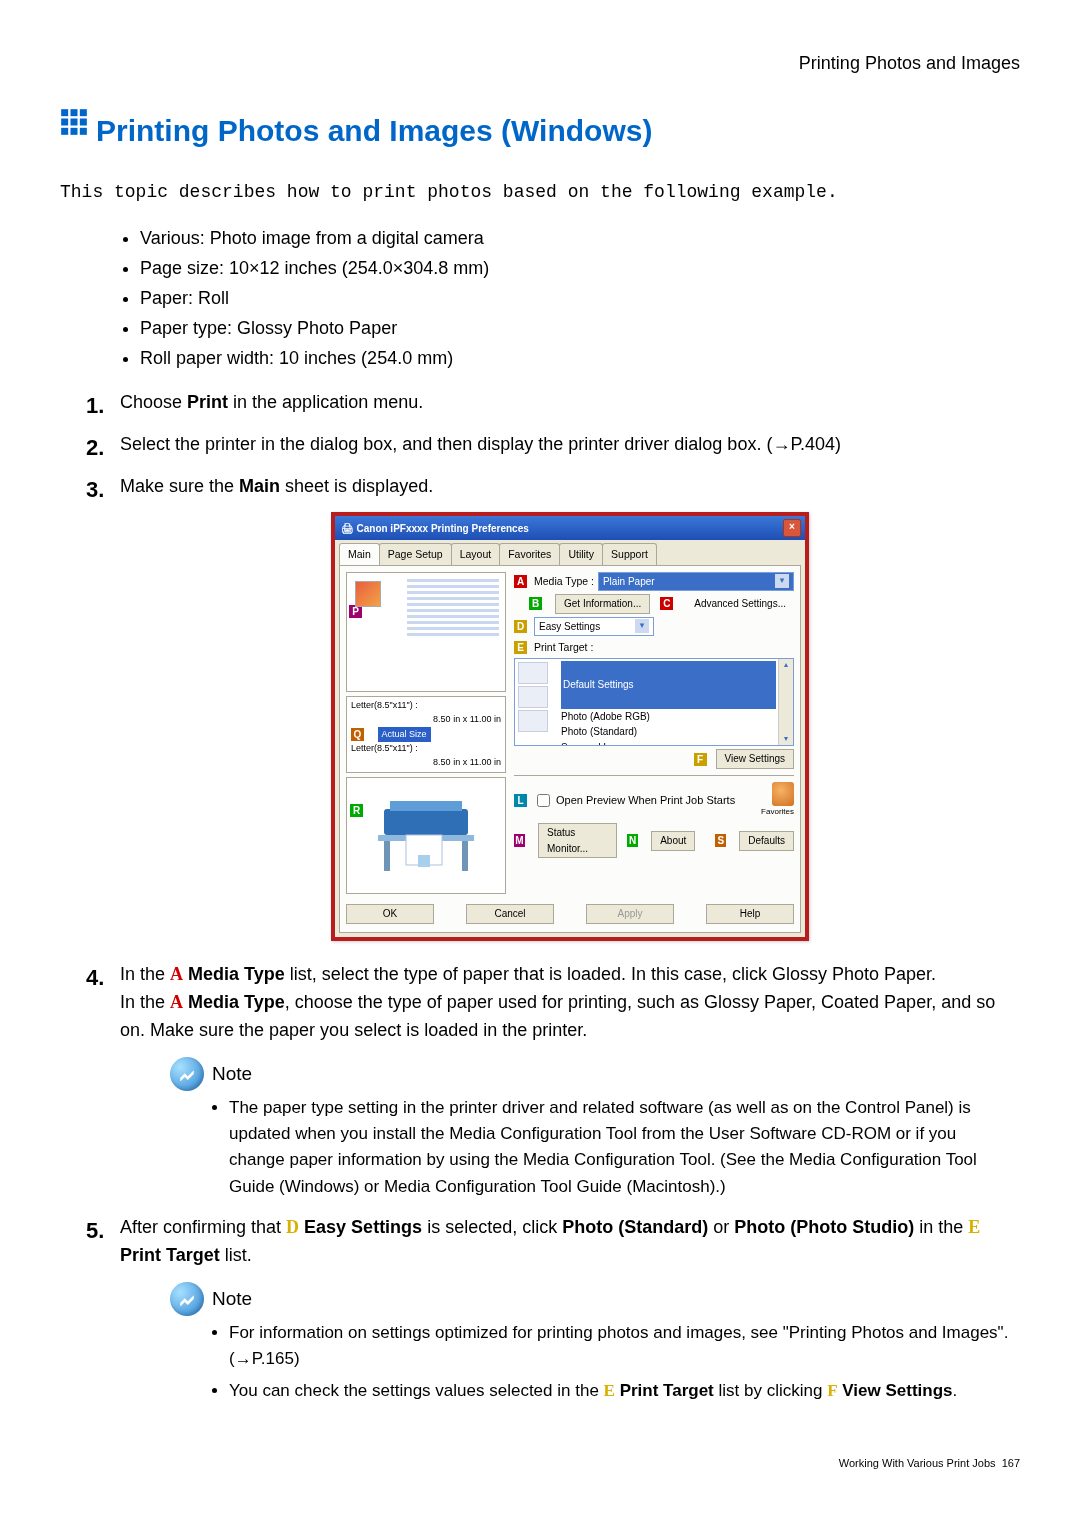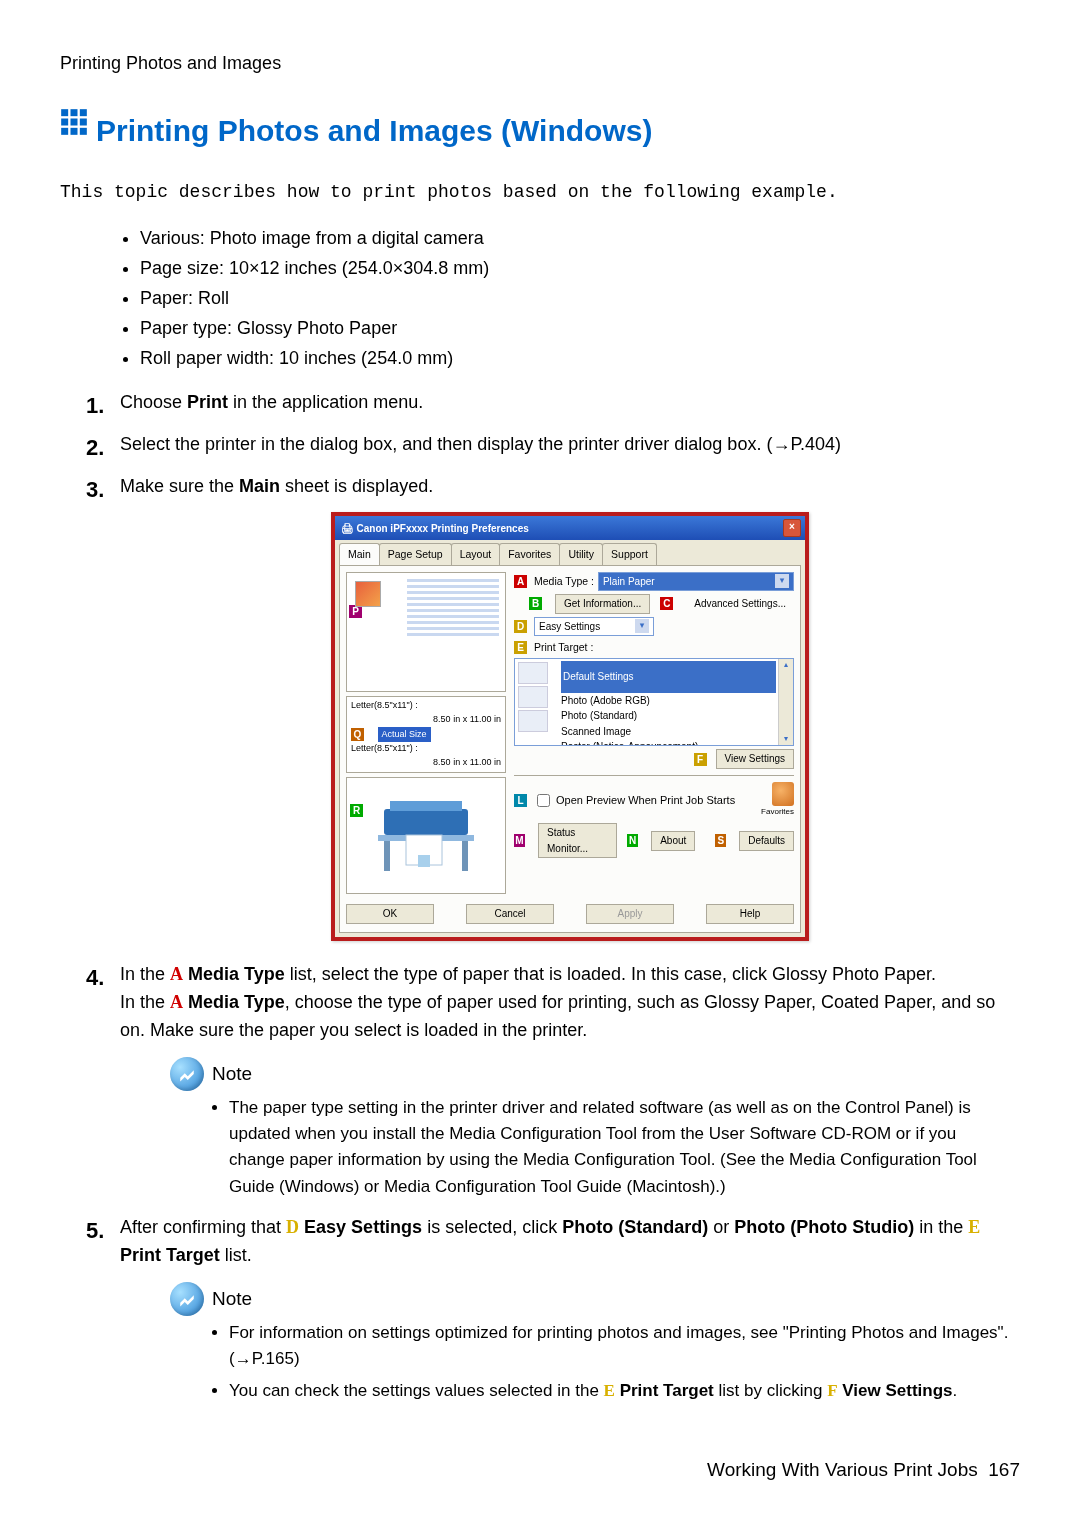--- a/index.html
+++ b/index.html
@@ -6,20 +6,21 @@
     font-family: Arial, Helvetica, sans-serif;
     margin: 0;
     padding: 50px 60px 40px 60px;
     width: 1080px;
     box-sizing: border-box;
     color: #000;
     font-size: 18px;
     line-height: 1.55;
   }
   .breadcrumb {
+    text-align: right;
     font-size: 18px;
     margin-bottom: 30px;
   }
   h1 {
     color: #0067c8;
     font-size: 30px;
     font-weight: bold;
     margin: 0 0 25px 0;
     display: flex;
     align-items: flex-start;
@@ -135,31 +136,31 @@
   }
   .combo-arrow { background:#cdd9ef; color:#3b6fc7; width:14px; text-align:center; font-size:9px; }
   .btnsm { border:1px solid #aca899; background:#ece9d8; padding:1px 8px; font-size:10px; }
   .targetlist {
     border:1px solid #7a9ed8; background:#fff; height:86px; overflow:hidden;
     font-size:10px; display:flex;
   }
   .targetlist .icons { width:38px; padding:3px; display:flex; flex-direction:column; gap:2px; }
   .targetlist .icons div { width:28px; height:20px; background:#e9eef7; border:1px solid #ccd; }
   .targetlist .opts { flex:1; padding:2px; }
-  .targetlist .sel { background:#3b6fc7; color:#fff; padding:8px 2px; }
+  .targetlist .sel { background:#3b6fc7; color:#fff; padding:16px 2px; }
   .targetlist .dim { color:#999; }
   .desc { border:1px solid #aca899; background:#fff; padding:4px 6px; height:44px; font-size:10px; color:#555; }
   .lowerline { display:flex; align-items:center; gap:6px; justify-content:flex-end; }
   .lowerline .chk { margin-right:auto; display:flex; align-items:center; gap:3px; }
   .favicon { width:22px; height:24px; background:radial-gradient(circle at 40% 35%, #f7b267, #d07020); border-radius:3px; margin-left:auto; }
   .bottomrow { display:flex; align-items:center; gap:10px; padding:2px 0; }
   .dlg-buttons { display:flex; justify-content:space-between; gap:8px; padding:4px 0 2px 0; }
   .dlg-buttons .btnsm { width:70px; text-align:center; }
 
-  .footer { text-align: right; font-size: 19px; margin-top: 50px; }
+  .footer { text-align: right; font-size: 11px; margin-top: 50px; }
 </style>
 </head>
 <body>
 
 <div class="breadcrumb">Printing Photos and Images</div>
 
 <h1>
   <span class="heading-icon">
     <svg viewBox="0 0 24 24" width="28" height="28">
         <g fill="#0067c8">

